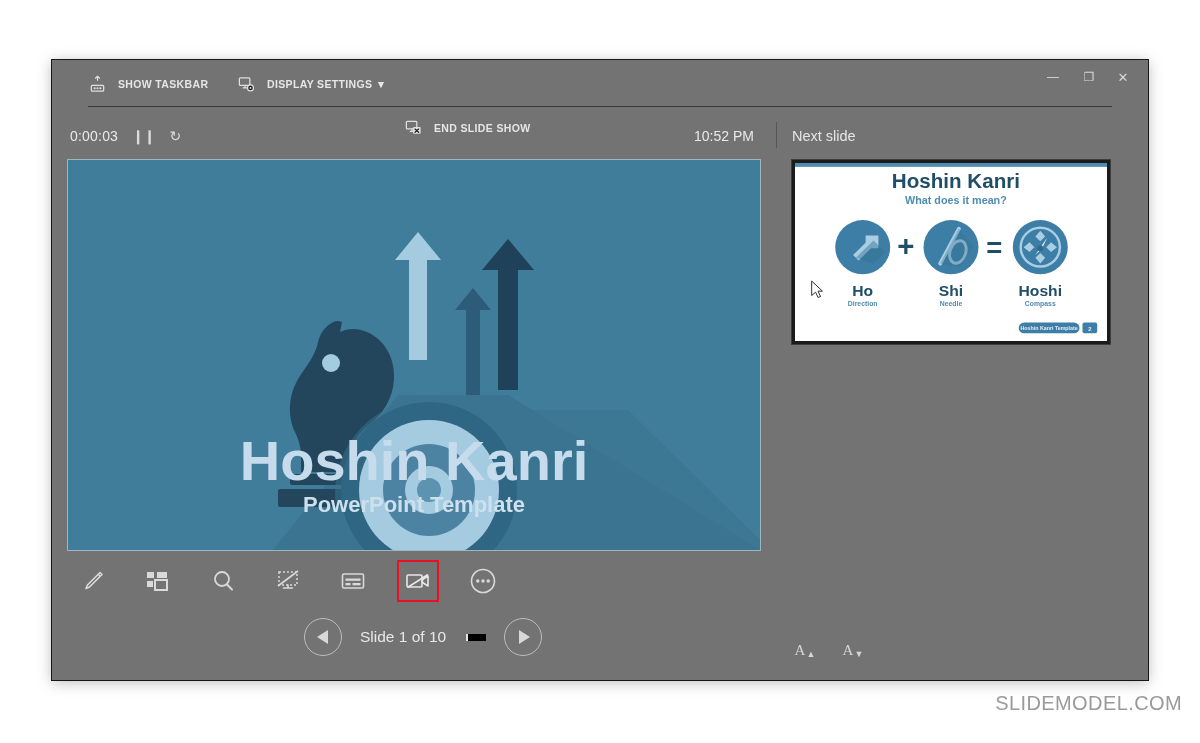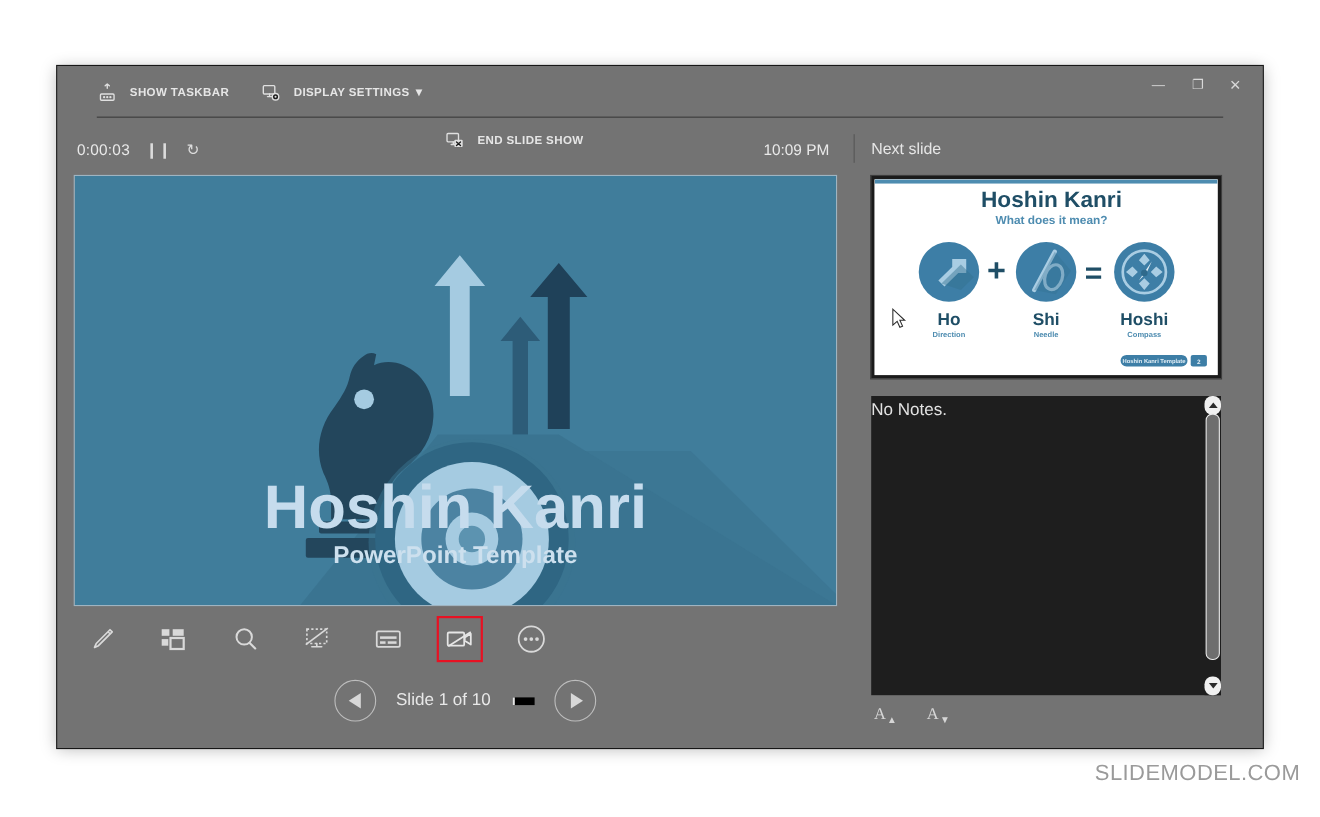--- a/index.html
+++ b/index.html
@@ -218,21 +218,21 @@
         <span>✕</span>
       </div>
     </div>
     <div id="topbar-rule"></div>
 
     <div id="timerrow">
       <span id="timer-text">0:00:03</span>
       <span class="tbtn">❙❙</span>
       <span class="tbtn">↻</span>
     </div>
-    <div id="clock-text">10:09 PM</div>
+    <div id="clock-text">10:52 PM</div>
     <div id="hdr-divider"></div>
     <div id="nextslide-label">Next slide</div>
 
     <div id="slide-main">
       <svg class="slide-svg" viewBox="0 0 692 390" preserveAspectRatio="none">
         <rect width="692" height="390" fill="#407d9b"></rect>
 
         <path d="M250 390 L360 250 L560 250 L692 380 L692 390 Z" fill="#3c7693" opacity="0.85"></path>
         <path d="M205 390 L330 235 L440 235 L692 390 Z" fill="#3a7390" opacity="0.9"></path>
 
@@ -398,32 +398,20 @@
             <text x="300.5" y="173.5" text-anchor="middle" font-family="Liberation Sans, sans-serif" font-size="6" font-weight="bold" fill="#e3eff6">2</text>
           </g>
 
           <g transform="translate(17,122)">
             <path d="M0 0 L0 15 L4 11.5 L6.5 17 L9 16 L6.5 10.5 L11 10.5 Z" fill="#ffffff" stroke="#2b2b2b" stroke-width="1"></path>
           </g>
         </svg>
       </div>
     </div>
 
-    <div id="notes-pane">
-      <div id="notes-text">No Notes.</div>
-      <div id="notes-scroll">
-        <div id="sb-up">
-          <span class="sb-arrow up"></span>
-        </div>
-        <div id="sb-thumbpiece"></div>
-        <div id="sb-down">
-          <span class="sb-arrow down"></span>
-        </div>
-      </div>
-    </div>
 
     <div id="notes-fontbtns">
       <div class="fontbtn">
         <span>A</span>
           <sup>▲</sup>
       </div>
       <div class="fontbtn">
         <span>A</span>
           <sup>▼</sup>
       </div>

